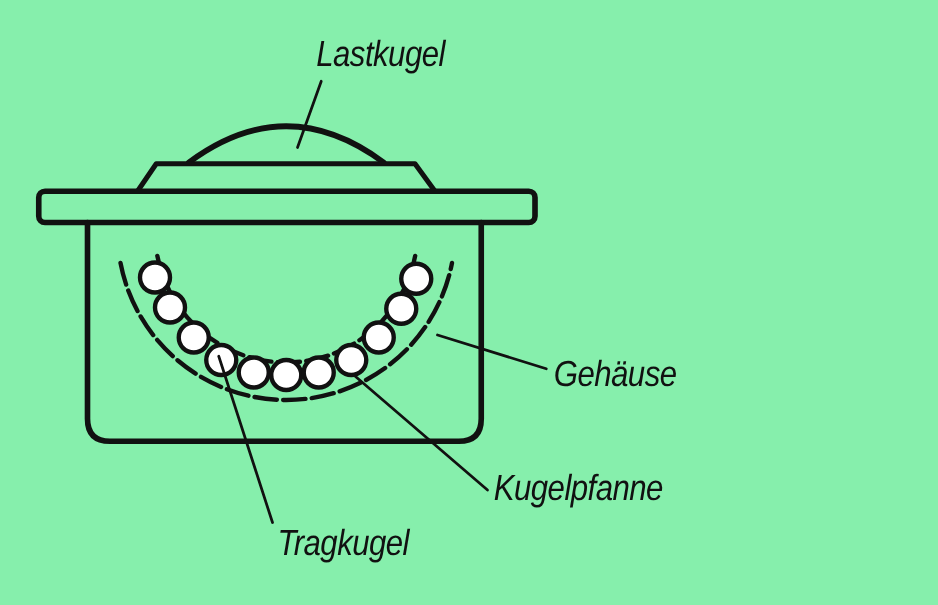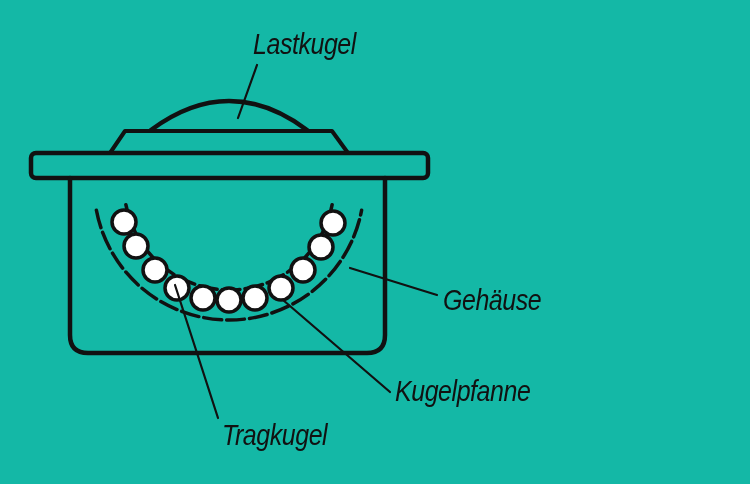--- a/index.html
+++ b/index.html
@@ -1,16 +1,16 @@
 <!DOCTYPE html>
 <html><head>
   <meta charset="utf-8">
   <style>
     html, body { margin: 0; padding: 0; background: #ffffff; }
-    .canvas { position: relative; width: 750px; height: 484px; overflow: hidden; background: #14b8a6; text-align: center; }
+    .canvas { position: relative; width: 750px; height: 484px; overflow: hidden; background: #86efac; text-align: center; }
     svg { position: absolute; left: 0; top: 0; }
     .lbl {
       position: absolute;
       font-family: "Liberation Sans", "DejaVu Sans", sans-serif;
       font-style: italic;
       font-size: 29px;
       color: #111111;
       letter-spacing: -0.5px;
       transform: scaleX(0.86);
       transform-origin: left top;

